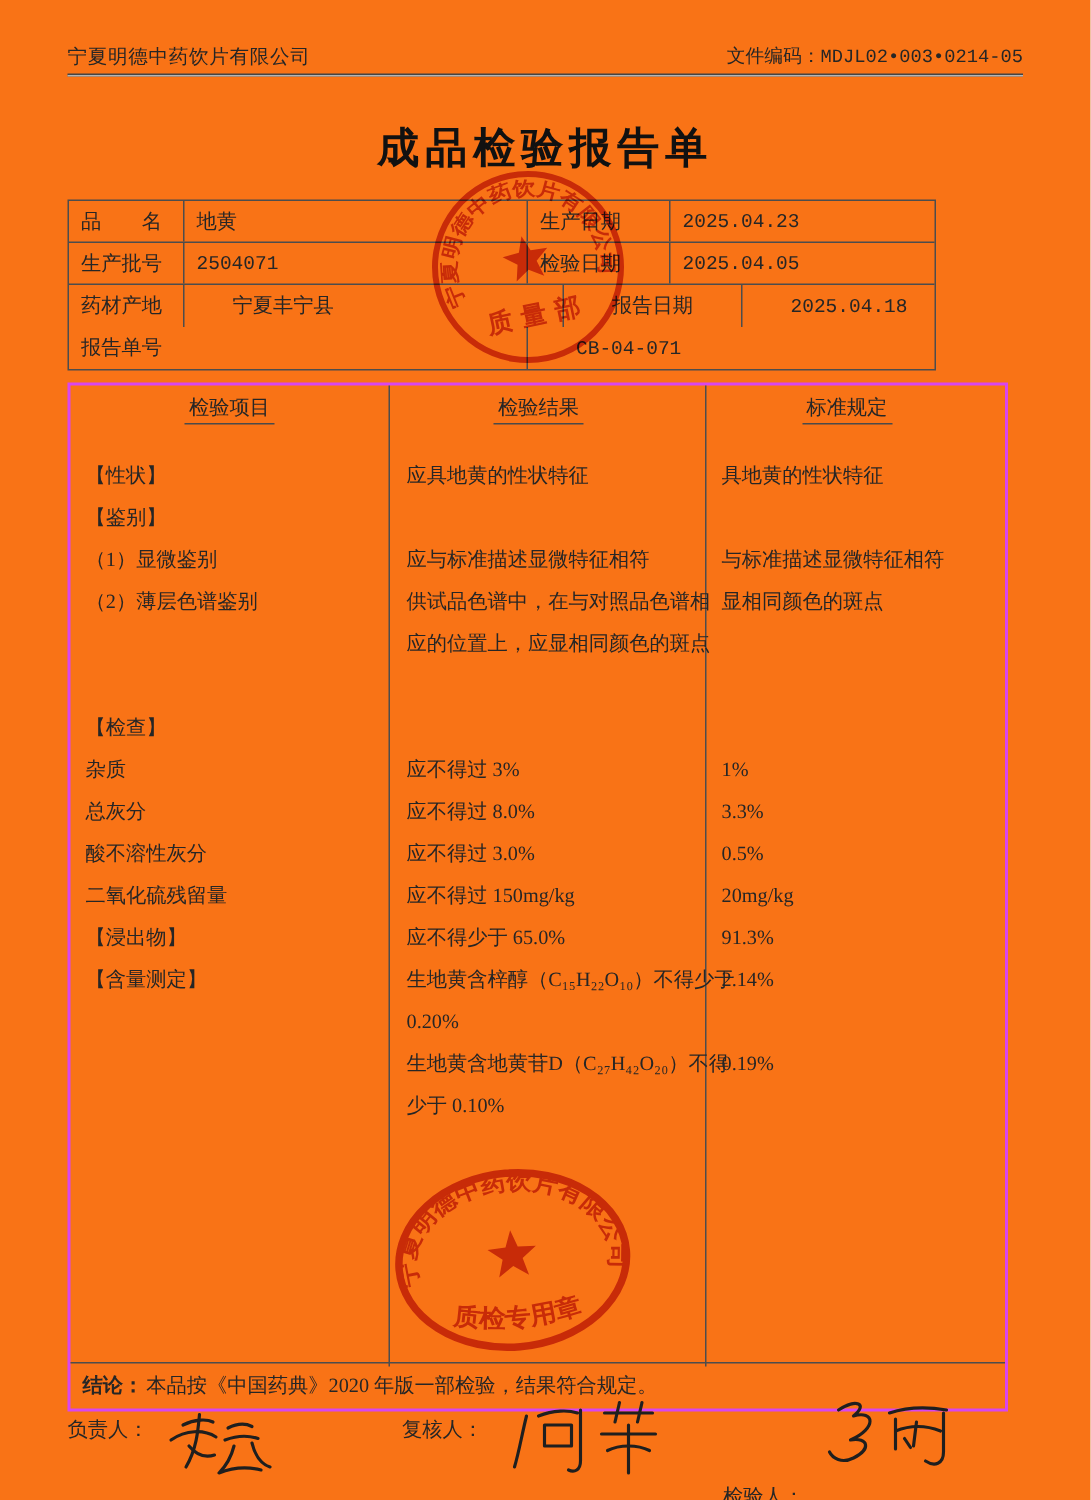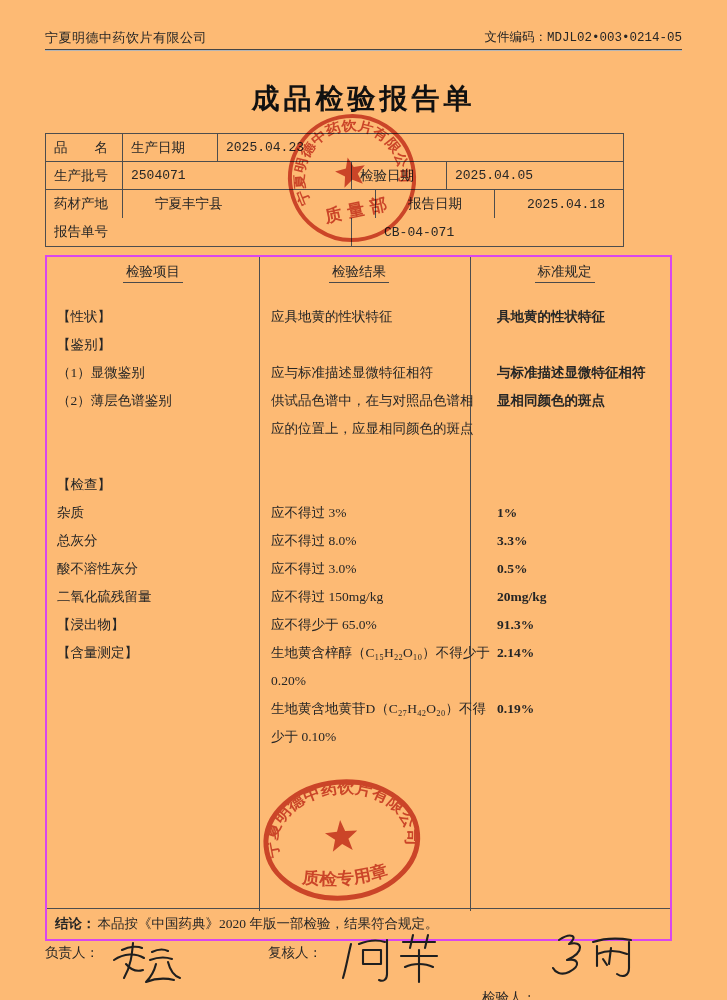--- a/index.html
+++ b/index.html
@@ -1,18 +1,18 @@
 <!DOCTYPE html>
 <html><head>
 <meta charset="utf-8">
 <style>
   * { margin:0; padding:0; box-sizing:border-box; }
   html,body { background:#e8e8e8; }
   .page {
-    position:relative; width:727px; height:1000px; background:#fdba74;
+    position:relative; width:727px; height:1000px; background:#f97316;
     font-family:"Liberation Serif","DejaVu Serif",serif; color:#262626;
     overflow:hidden; margin:0 auto;
   }
   
   .hdr-company { position:absolute; left:45px; top:29px; font-size:13px; letter-spacing:.5px; }
   .hdr-code { position:absolute; right:45px; top:29px; font-size:12.5px; font-family:"Liberation Mono","DejaVu Sans Mono",monospace; }
   .hdr-code .cjk { font-family:"Liberation Serif","DejaVu Serif",serif; }
   .hdr-rule { position:absolute; left:45px; top:49px; width:637px; height:2px; background:#454545; border-bottom:1px solid #b5b5b5; }
   
   .title { position:absolute; left:0; top:80px; width:100%; text-align:center;
@@ -37,21 +37,21 @@
   .ih { display:flex; align-items:center; justify-content:center; font-size:13.5px; }
   .ih-1 { width:212px; } .ih-2 { width:211px; } .ih-3 { flex:1; }
   .ih span { border-bottom:1px solid #4a4a4a; padding:0 3px 1px 3px; }
   .vdiv { position:absolute; top:0; width:1px; height:654px; background:#4d4d4d; }
   .vdiv1 { left:212px; } .vdiv2 { left:423px; }
   .lines { position:absolute; left:0; top:46px; width:100%; }
   .line { display:flex; height:28px; align-items:center; font-size:13.5px; }
   .lc { overflow:visible; white-space:nowrap; }
   .c1 { width:212px; padding-left:10px; }
   .c2 { width:211px; padding-left:12px; }
-  .c3 { flex:1; padding-left:27px;font-weight:bold; }
+  .c3 { flex:1; padding-left:11px; }
   .concl { position:absolute; left:0; bottom:0; width:100%; height:31px; border-top:1px solid #4d4d4d;
            display:flex; align-items:center; padding-left:8px; font-size:13.5px; }
   .concl .b { font-weight:bold; margin-right:2px; }
   
   .foot-label { position:absolute; font-size:13.5px; }
   .fl1 { left:45px;  top:944px; }
   .fl2 { left:268px; top:944px; }
   .fl3 { left:482px; top:989px; }
   .sig { position:absolute; }
   .sig path { fill:none; stroke:#1f1f1f; stroke-width:2.1; stroke-linecap:round; stroke-linejoin:round; }
@@ -68,20 +68,21 @@
   <div class="hdr-company">宁夏明德中药饮片有限公司</div>
   <div class="hdr-code"><span class="cjk">文件编码：</span><span>MDJL02•003•0214-05</span></div>
   <div class="hdr-rule"></div>
 
   <div class="title">成品检验报告单</div>
 
   <div class="info-table">
     <div id="info-rows">
         <div class="info-row">
           <div class="cell w-lab">品　　名</div>
+          <div class="cell w-val">地黄</div>
           <div class="cell w-lab2">生产日期</div>
           <div class="cell w-val2 num">2025.04.23</div>
         </div>
         <div class="info-row">
           <div class="cell w-lab">生产批号</div>
           <div class="cell w-val num">2504071</div>
           <div class="cell w-lab2">检验日期</div>
           <div class="cell w-val2 num">2025.04.05</div>
         </div>
         <div class="info-row">

